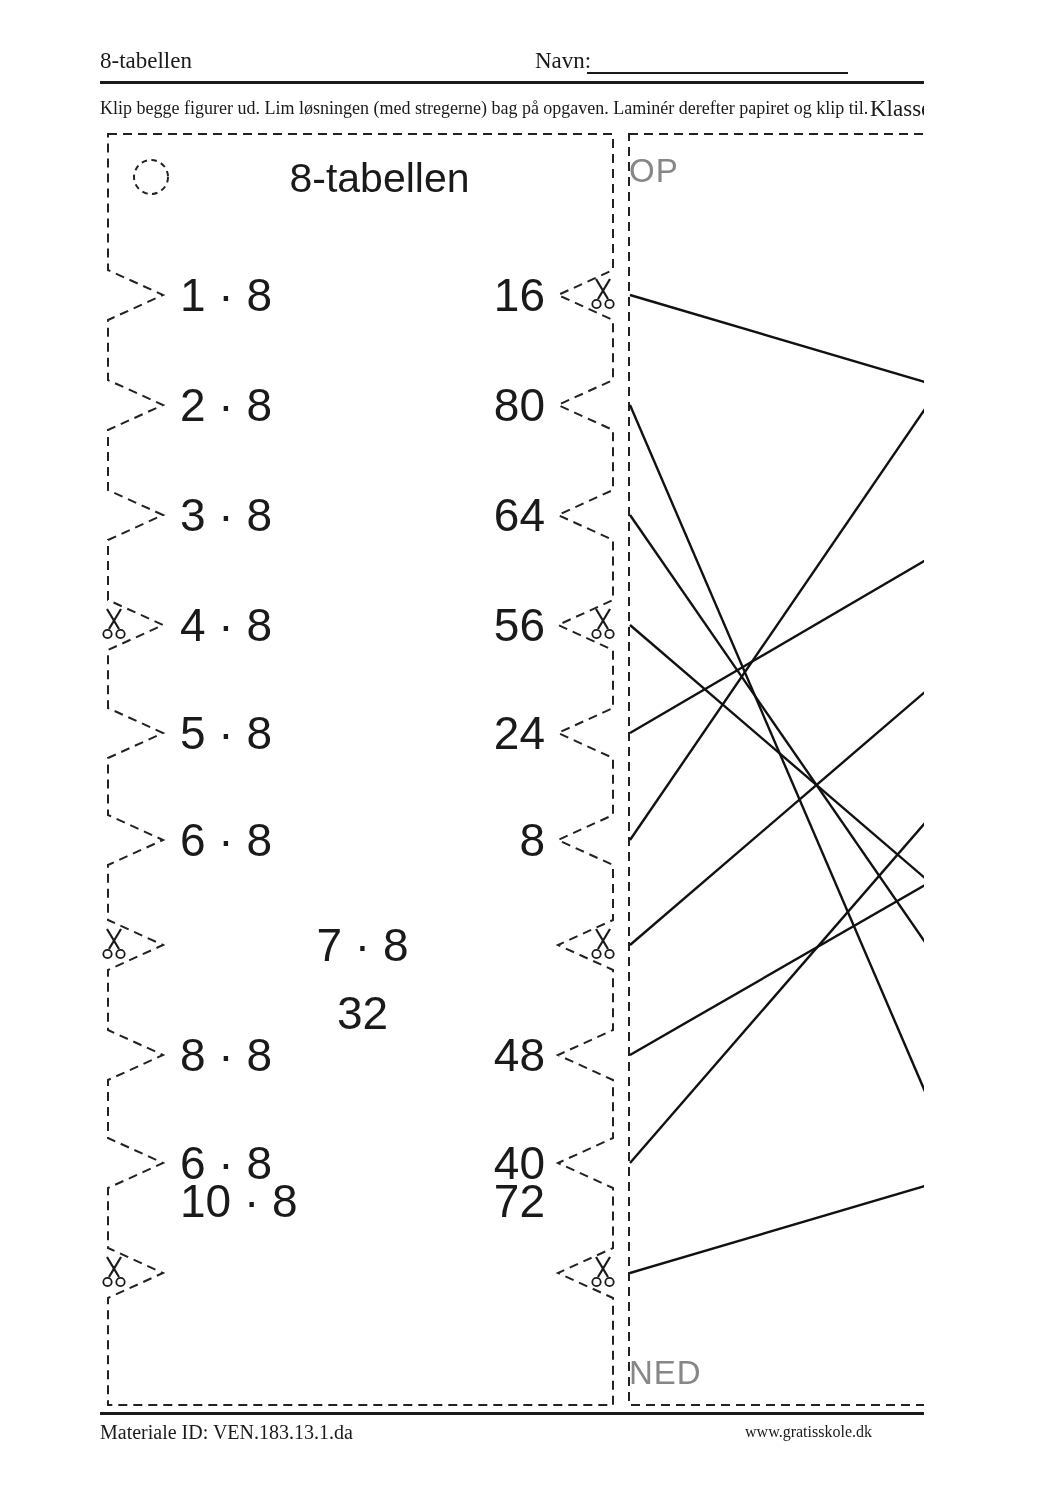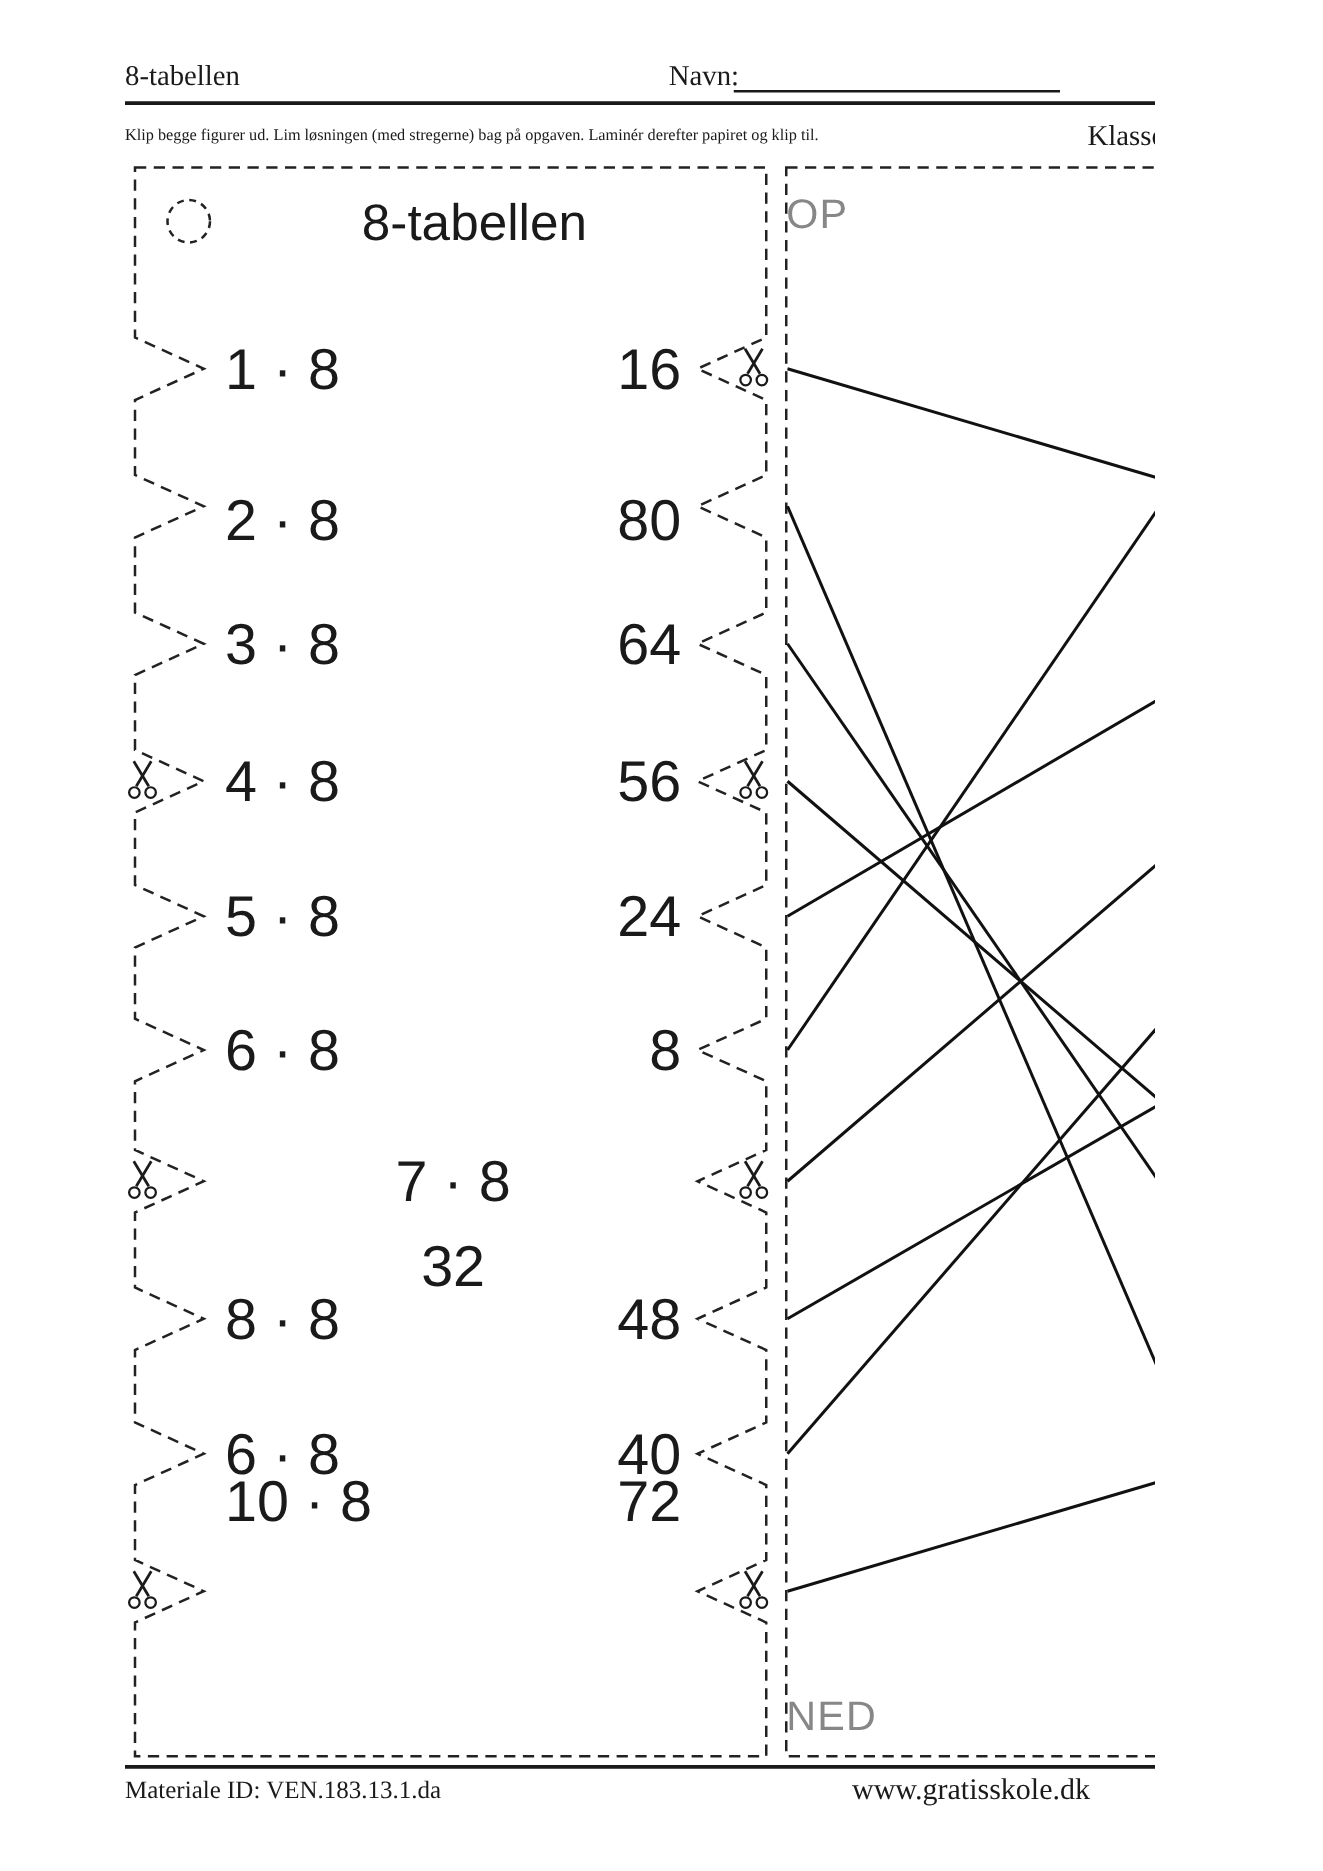--- a/index.html
+++ b/index.html
@@ -11,21 +11,21 @@
 
   
   .hdr-text{top:48px;font-size:23px;line-height:26px;white-space:nowrap;}
   #hdr-title{left:100px;}
   #hdr-navn{left:535px;}
   #hdr-klasse{left:870px;margin-top:48px;}
   .blank{border-bottom:2px solid var(--ink,#1a1a1a);height:0;top:72px;}
   #blank-navn{left:587px;width:261px;}
   #blank-klasse{left:941px;width:63px;}
   #hdr-rule{left:100px;top:81px;width:906px;height:3px;background:var(--ink,#1a1a1a);}
-  #instruction{left:100px;top:97px;font-size:13px;line-height:22px;white-space:nowrap;}
+  #instruction{left:100px;top:97px;font-size:18px;line-height:22px;white-space:nowrap;}
 
   
   #deco{left:0;top:0;width:1058px;height:1497px;}
   .cutline{fill:none;stroke:#222;stroke-width:2;stroke-dasharray:9 6;}
   .sol-line{stroke:#111;stroke-width:2.4;}
 
   
   #card-title{left:108px;top:150px;width:505px;padding-left:38px;box-sizing:border-box;
               text-align:center;font-size:41px;line-height:56px;}
   .row{left:180px;top:0;width:365px;height:68px;display:flex;justify-content:space-between;
@@ -40,21 +40,21 @@
 
   
   .sol-label{left:629px;width:375px;text-align:left;font-size:33px;line-height:40px;
              letter-spacing:1px;color:var(--muted,#878787);}
   #label-op{top:151px;}
   #label-ned{top:1353px;}
 
   
   #ftr-rule{left:100px;top:1412px;width:906px;height:3px;background:var(--ink,#1a1a1a);}
   #ftr-id{left:100px;top:1420px;font-size:20px;line-height:24px;}
-  #ftr-site{right:52px;top:1420px;font-size:24px;line-height:24px;}
+  #ftr-site{right:52px;top:1420px;font-size:16px;line-height:24px;}
 </style>
 </head>
 <body>
 
 <div class="page">
 
   <span class="abs serif hdr-text" id="hdr-title">8-tabellen</span>
   <span class="abs serif hdr-text" id="hdr-navn">Navn:</span>
   <div class="abs blank" id="blank-navn"></div>
   <span class="abs serif hdr-text" id="hdr-klasse">Klasse:</span>
@@ -80,21 +80,21 @@
         <line x1="630" y1="1273" x2="1003" y2="1163" class="sol-line"></line>
       </g>
   </svg>
 
   <div class="abs sans" id="card-title">8-tabellen</div>
   <div id="rows-layer">
       <div class="row abs sans" style="top: 261px;">
         <span class="problem">1 · 8</span>
         <span class="answer">16</span>
       </div>
-      <div class="row abs sans" style="top: 382px;">
+      <div class="row abs sans" style="top: 371px;">
         <span class="problem">2 · 8</span>
         <span class="answer">80</span>
       </div>
       <div class="row abs sans" style="top: 481px;">
         <span class="problem">3 · 8</span>
         <span class="answer">64</span>
       </div>
       <div class="row abs sans" style="top: 591px;">
         <span class="problem">4 · 8</span>
         <span class="answer">56</span>

